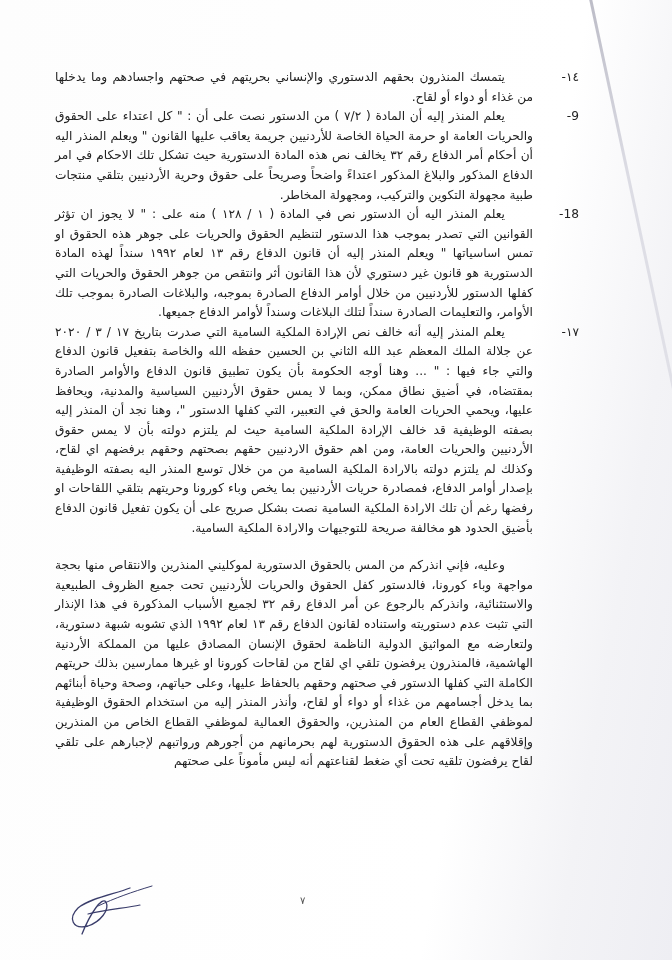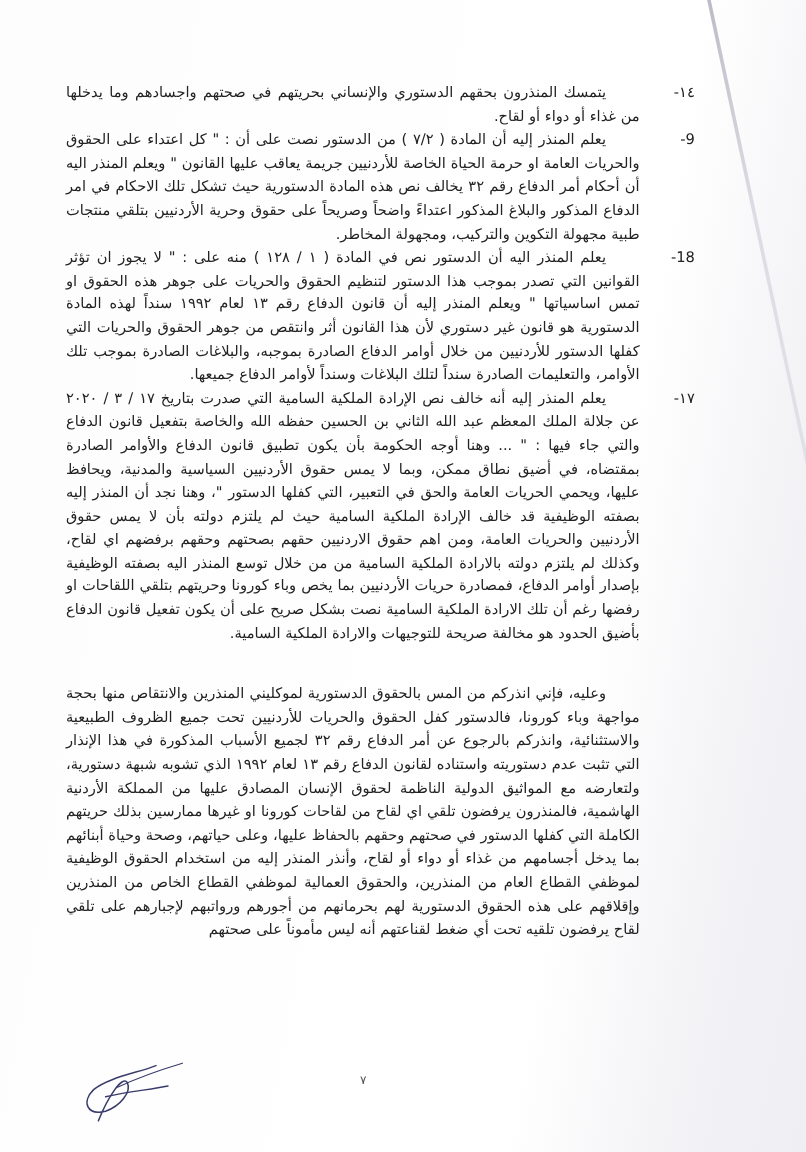--- a/index.html
+++ b/index.html
@@ -23,21 +23,21 @@
     position: absolute; left: 55px; width: 478px; top: 68px;
     direction: rtl; text-align: justify;
     font-size: 12.2px; line-height: 19.6px;
   }
   .item { position: relative; padding-right: 0; margin: 0; }
   .item .num {
     position: absolute; right: -46px; top: 0; width: 28px; text-align: right;
     direction: rtl;
   }
   .item p { margin: 0; text-indent: 28px; text-align-last: right; }
-  .closing { margin-top: 31px; }
+  .closing { margin-top: 18px; }
   .closing p { margin: 0; text-indent: 28px; text-align-last: right; }
   .page-number {
     position: absolute; left: 300px; top: 895px; font-size: 10px; color: #555;
   }
   .signature { position: absolute; left: 60px; top: 880px; width: 110px; height: 60px; }
 </style>
 </head>
 <body>
 
 <div class="page">

